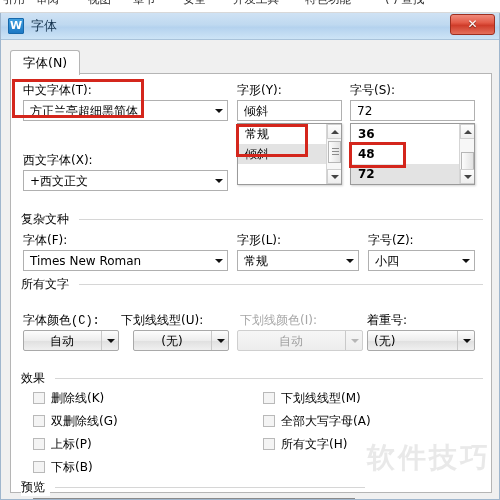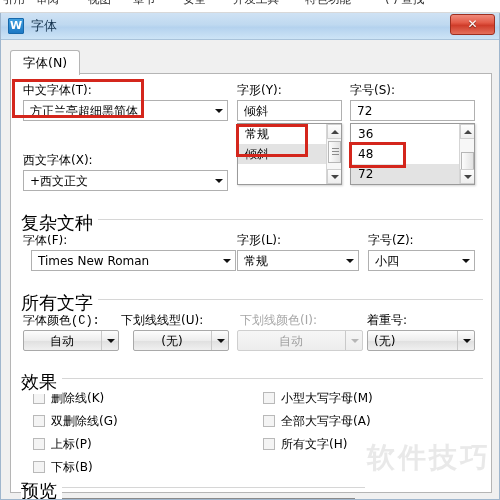--- a/index.html
+++ b/index.html
@@ -135,21 +135,21 @@
     border: 1px solid #b6b6b6; cursor: pointer;
   }
   .sbar .thumb .grip {
     position:absolute; left:3px; top:50%; margin-top:-4px; width:7px; height:8px;
   }
   .sbar .thumb .grip i { display:block; height:1px; background:#8b8b8b; margin-bottom:2px; }
 
   
   .group { position: absolute; }
   .group .gtitle {
-    position: absolute; left: 0; top: 0; font-size: 18px; color: #000;
+    position: absolute; left: 0; top: 0; font-size: 12px; color: #000;
     background: #ffffff; padding-right: 5px; z-index: 2;
   }
   .group .gline {
     position: absolute; left: 0; top: 8px; height: 1px; background: #d6d6d6;
   }
   .group .gline.ind { left: 58px; }
 
   
   .chk { position: absolute; font-size: 12px; color: #000; cursor: pointer; white-space: nowrap; }
   .chk .box {
@@ -236,21 +236,21 @@
             <span class="grip">
                 <i></i>
                 <i></i>
                 <i></i>
               </span>
           </div>
           <div class="dn"></div>
         </div>
       </div>
 
-      <div class="listbox" style="left:339px; top:49px; width:125px; height:62px;">
+      <div class="listbox" style="left:339px; top:49px; width:125px; height:62px;font-weight:bold;">
         <div class="item" style="width:109px;">36</div>
         <div class="item" style="width:109px;">48</div>
         <div class="item sel" style="width:109px;">72</div>
         <div class="sbar">
           <div class="up"></div>
           <div class="thumb" style="top:28px; height:20px;"></div>
           <div class="dn"></div>
         </div>
       </div>
 
@@ -262,34 +262,34 @@
 
       <div class="group" style="left:10px; top:137px; width:462px; height:12px;">
         <div class="gtitle">复杂文种</div>
         <div class="gline ind" style="width:404px;"></div>
       </div>
 
       <div class="lbl" style="left:12px; top:158px;">字体(F):</div>
       <div class="lbl" style="left:226px; top:158px;">字形(L):</div>
       <div class="lbl" style="left:357px; top:158px;">字号(Z):</div>
 
-      <div class="combo" style="left:20px; top:176px; width:205px;">
+      <div class="combo" style="left:12px; top:176px; width:205px;">
         <span class="val">Times New Roman</span>
         <span class="arrow"></span>
       </div>
       <div class="combo" style="left:226px; top:176px; width:122px;">
         <span class="val">常规</span>
         <span class="arrow"></span>
       </div>
       <div class="combo" style="left:357px; top:176px; width:107px;text-align:right;">
         <span class="val">小四</span>
         <span class="arrow"></span>
       </div>
 
-      <div class="group" style="left:10px; top:217px; width:462px; height:12px;">
+      <div class="group" style="left:10px; top:202px; width:462px; height:12px;">
         <div class="gtitle">所有文字</div>
         <div class="gline ind" style="width:404px;"></div>
       </div>
 
       <div class="lbl" style="left:12px; top:238px;font-family:Liberation Mono, monospace;">字体颜色(C):</div>
       <div class="lbl dim" style="left:229px; top:238px;">下划线颜色(I):</div>
       <div class="lbl" style="left:110px; top:238px;">下划线线型(U):</div>
       <div class="lbl" style="left:356px; top:238px;">着重号:</div>
 
       <div class="combo btnstyle" style="left:12px; top:256px; width:96px;">
@@ -326,21 +326,21 @@
         <span class="box"></span>
         <span class="ctext">上标(P)</span>
       </div>
       <div class="chk" style="left:22px; top:385px;">
         <span class="box"></span>
         <span class="ctext">下标(B)</span>
       </div>
 
       <div class="chk" style="left:252px; top:316px;">
         <span class="box"></span>
-        <span class="ctext">小型大写字母(M)</span>
+        <span class="ctext">下划线线型(M)</span>
       </div>
       <div class="chk" style="left:252px; top:339px;">
         <span class="box"></span>
         <span class="ctext">全部大写字母(A)</span>
       </div>
       <div class="chk" style="left:252px; top:362px;">
         <span class="box"></span>
         <span class="ctext">所有文字(H)</span>
       </div>
 

